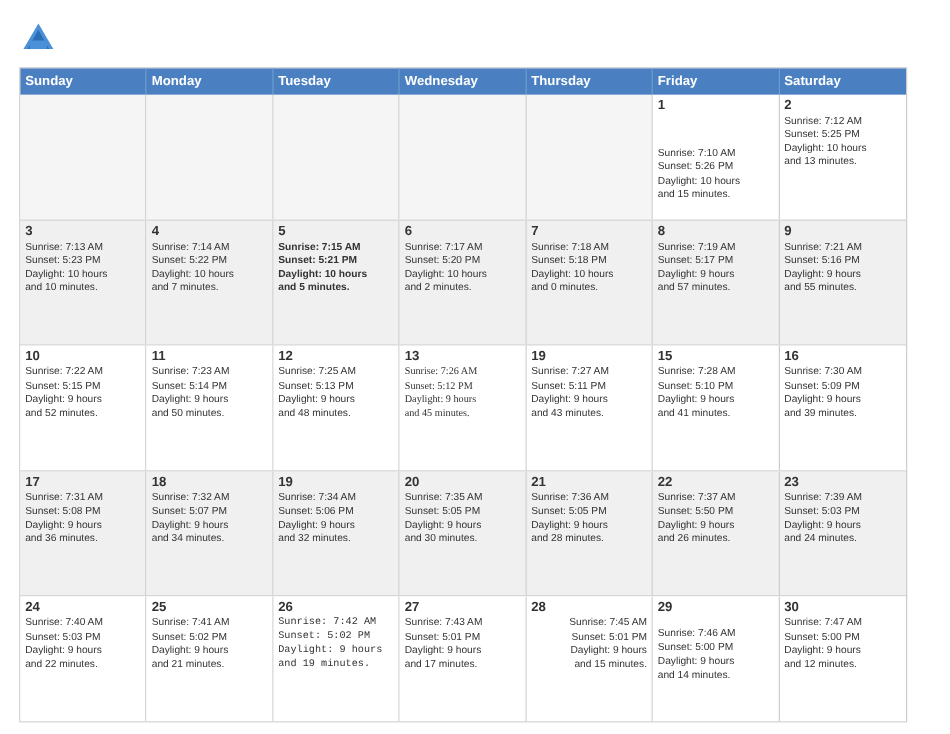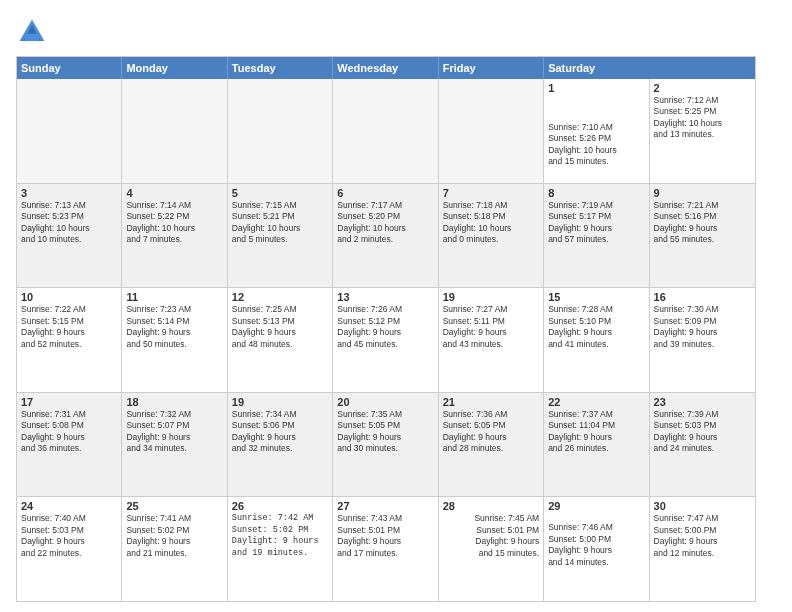--- a/index.html
+++ b/index.html
@@ -138,20 +138,21 @@
       <div class="location"></div>
     </div>
   </div>
 
   <div class="calendar">
     <div class="cal-header">
     <div class="cal-header-cell">Sunday</div>
         <div class="cal-header-cell">Monday</div>
         <div class="cal-header-cell">Tuesday</div>
         <div class="cal-header-cell">Wednesday</div>
+        <div class="cal-header-cell">Thursday</div>
         <div class="cal-header-cell">Friday</div>
         <div class="cal-header-cell">Saturday</div>
       </div>
     <div class="cal-body">
     <div class="cal-row">
           <div class="cal-cell empty"></div>
           <div class="cal-cell empty"></div>
           <div class="cal-cell empty"></div>
           <div class="cal-cell empty"></div>
           <div class="cal-cell empty"></div>
@@ -180,21 +181,21 @@
           </div>
           <div class="cal-cell shaded">
             <span class="day-num">4</span>
             <div class="info" style="white-space: pre-line;">Sunrise: 7:14 AM
 Sunset: 5:22 PM
 Daylight: 10 hours
 and 7 minutes.</div>
           </div>
           <div class="cal-cell shaded">
             <span class="day-num">5</span>
-            <div class="info" style="white-space: pre-line;">Sunrise: 7:15 AM
+            <div class="info" style="white-space: pre-line; font-weight: bold;">Sunrise: 7:15 AM
 Sunset: 5:21 PM
 Daylight: 10 hours
 and 5 minutes.</div>
           </div>
           <div class="cal-cell shaded">
             <span class="day-num">6</span>
             <div class="info" style="white-space: pre-line;">Sunrise: 7:17 AM
 Sunset: 5:20 PM
 Daylight: 10 hours
 and 2 minutes.</div>
@@ -238,21 +239,21 @@
           </div>
           <div class="cal-cell">
             <span class="day-num">12</span>
             <div class="info" style="white-space: pre-line;">Sunrise: 7:25 AM
 Sunset: 5:13 PM
 Daylight: 9 hours
 and 48 minutes.</div>
           </div>
           <div class="cal-cell">
             <span class="day-num">13</span>
-            <div class="info" style="white-space: pre-line;">Sunrise: 7:26 AM
+            <div class="info" style="white-space: pre-line; font-family: Liberation Serif, serif;">Sunrise: 7:26 AM
 Sunset: 5:12 PM
 Daylight: 9 hours
 and 45 minutes.</div>
           </div>
           <div class="cal-cell">
             <span class="day-num">19</span>
             <div class="info" style="white-space: pre-line;">Sunrise: 7:27 AM
 Sunset: 5:11 PM
 Daylight: 9 hours
 and 43 minutes.</div>
@@ -304,21 +305,21 @@
           <div class="cal-cell shaded">
             <span class="day-num">21</span>
             <div class="info" style="white-space: pre-line;">Sunrise: 7:36 AM
 Sunset: 5:05 PM
 Daylight: 9 hours
 and 28 minutes.</div>
           </div>
           <div class="cal-cell shaded">
             <span class="day-num">22</span>
             <div class="info" style="white-space: pre-line;">Sunrise: 7:37 AM
-Sunset: 11:04 PM
+Sunset: 5:50 PM
 Daylight: 9 hours
 and 26 minutes.</div>
           </div>
           <div class="cal-cell shaded">
             <span class="day-num">23</span>
             <div class="info" style="white-space: pre-line;">Sunrise: 7:39 AM
 Sunset: 5:03 PM
 Daylight: 9 hours
 and 24 minutes.</div>
           </div>

